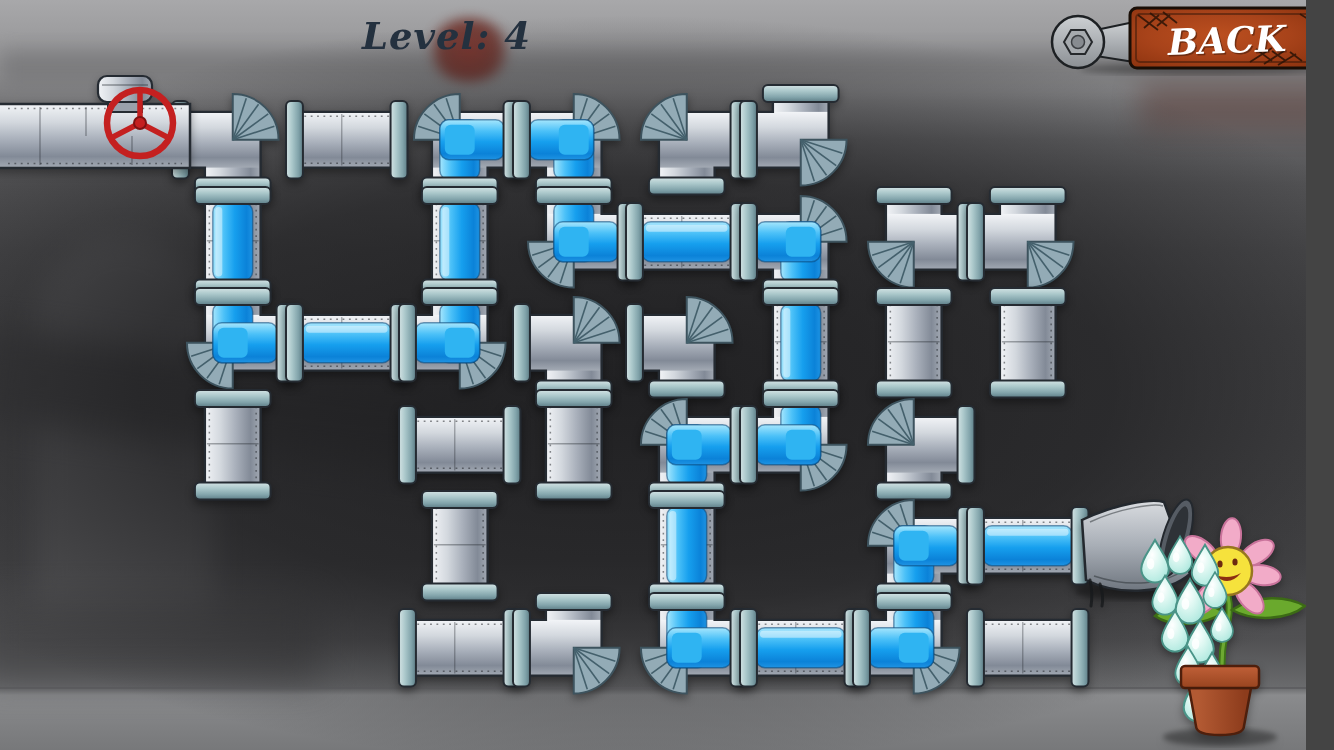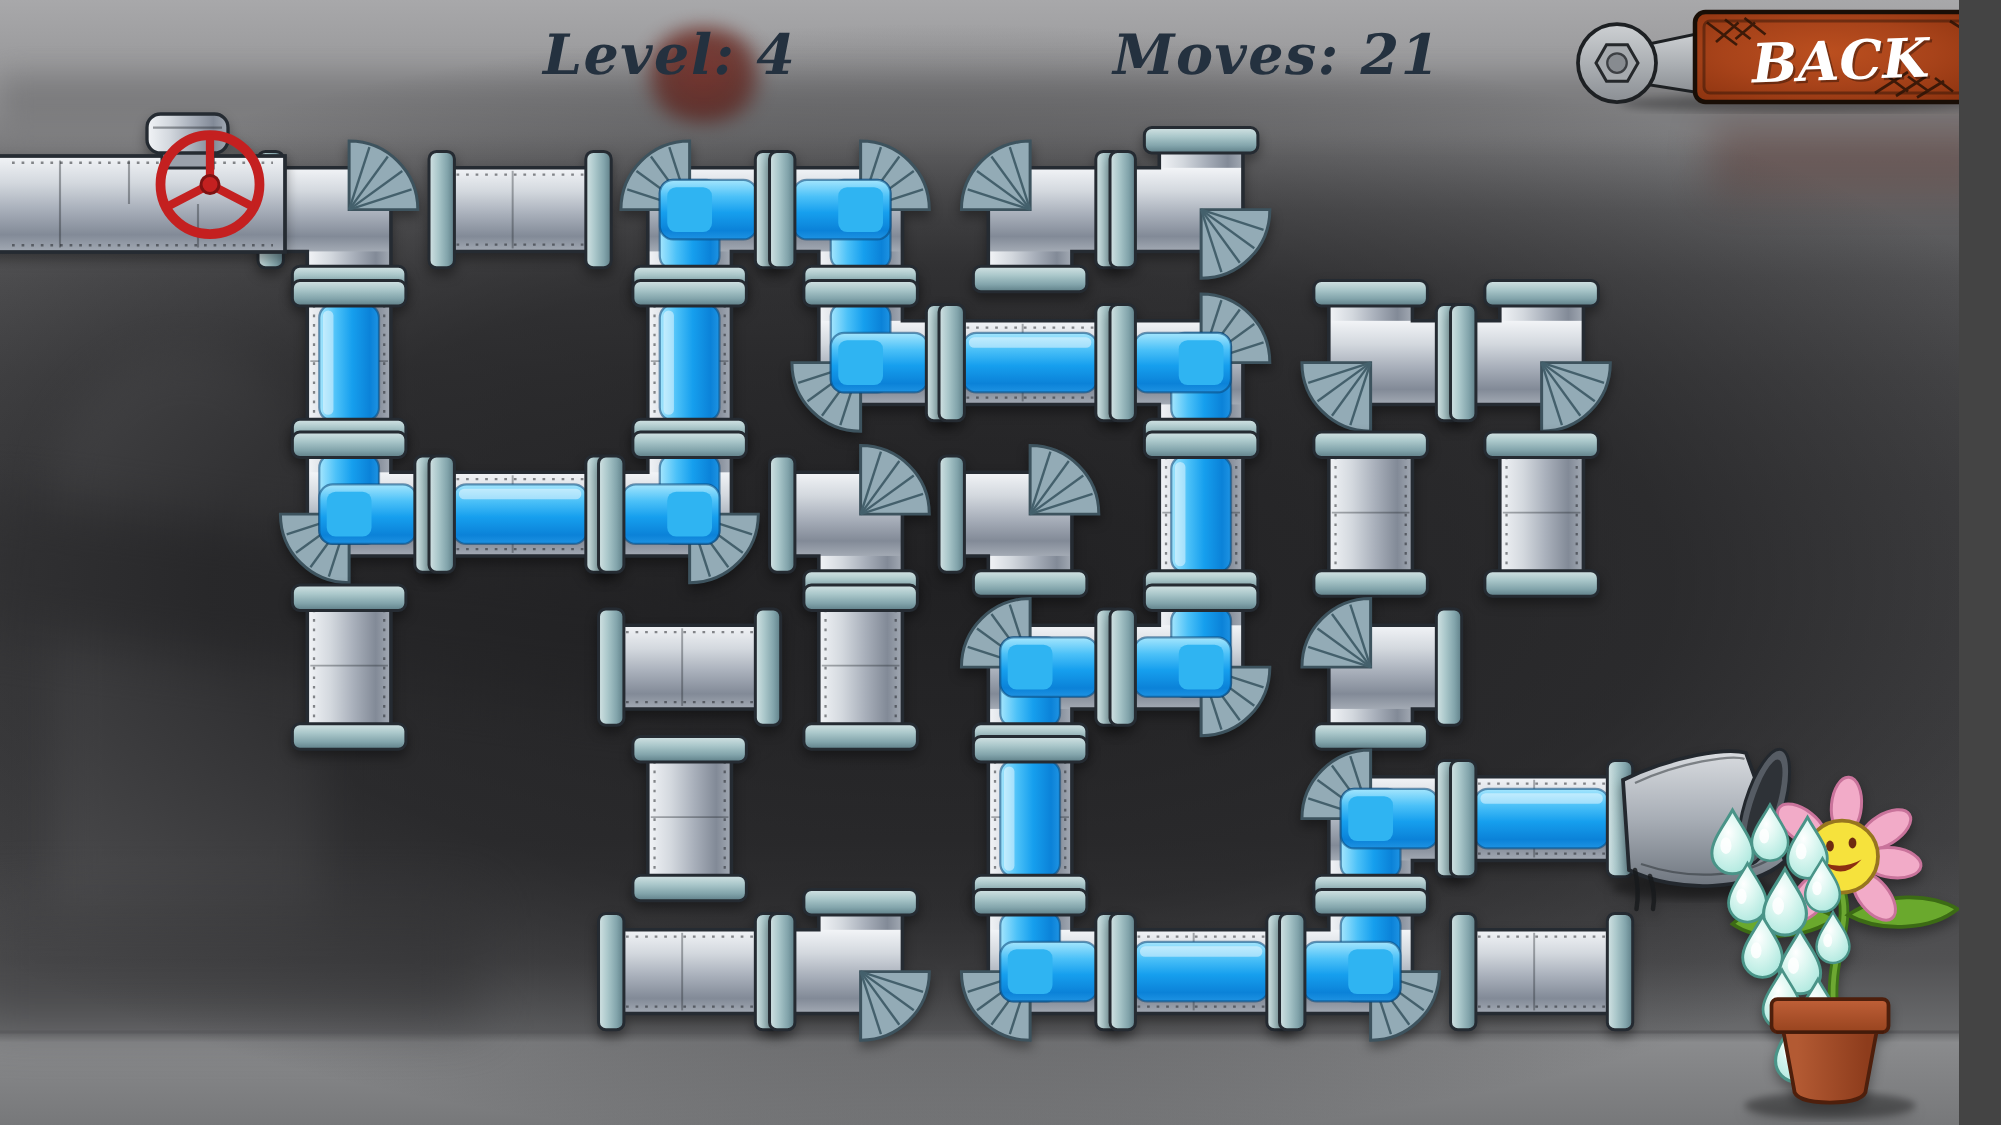--- a/index.html
+++ b/index.html
@@ -82,21 +82,20 @@
       <linearGradient id="fgh" x1="0" y1="0" x2="1" y2="0">
         <stop offset="0" stop-color="#d3e3e4"></stop>
           <stop offset=".35" stop-color="#abc8cb"></stop>
         <stop offset=".72" stop-color="#82a4ab"></stop>
           <stop offset="1" stop-color="#5e7e87"></stop>
       </linearGradient>
     </defs>
   </svg>
 
   <div id="hud-level" class="hud-text">Level: 4</div>
-  <div id="hud-moves" class="hud-text">Moves: 21</div>
 
   <div class="back-btn">
     <svg viewBox="0 0 284 74" width="284" height="74">
       <defs>
         <radialGradient id="rust" cx=".45" cy=".45" r=".9">
           <stop offset="0" stop-color="#bb4f1f"></stop>
             <stop offset=".4" stop-color="#a8431a"></stop>
           <stop offset=".75" stop-color="#8e3410"></stop>
             <stop offset="1" stop-color="#7c2c0d"></stop>
         </radialGradient>

